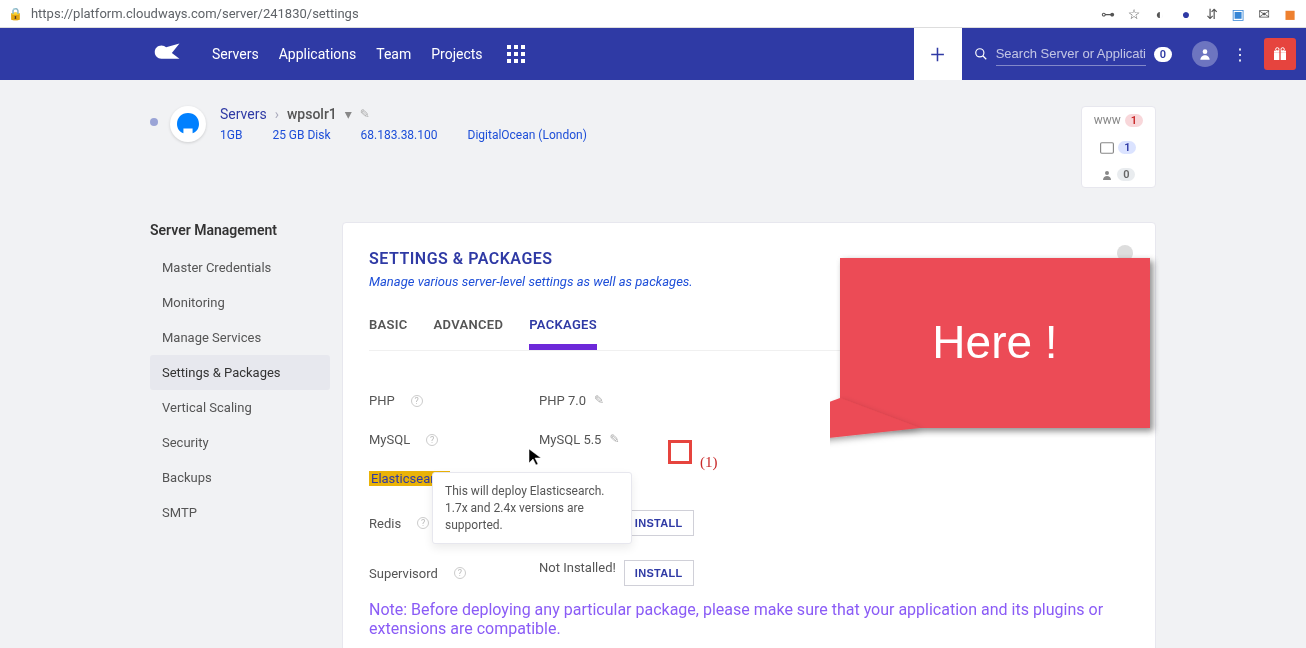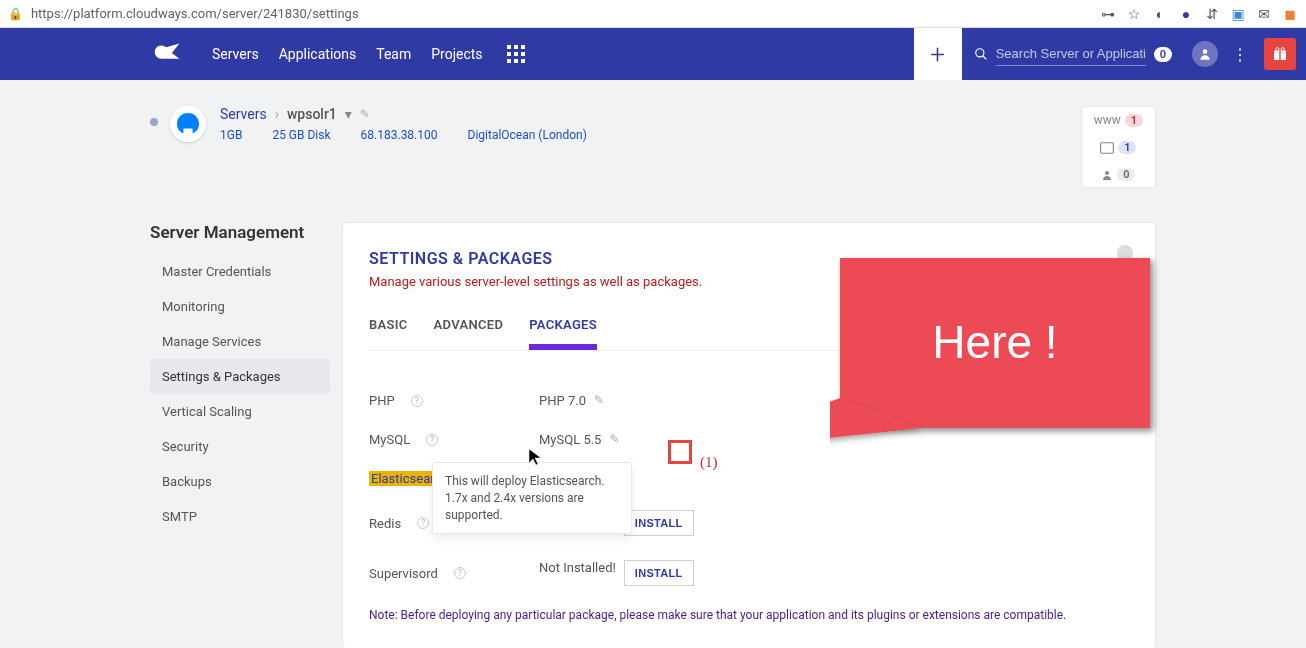--- a/index.html
+++ b/index.html
@@ -42,42 +42,42 @@
 .chev { color: #888; cursor: pointer; }
 .head-stats { margin-left: auto; background: #fff; border: 1px solid #e7e7ee; border-radius: 4px; padding: 6px 12px; display: flex; align-items: center; gap: 14px; font-size: 12px; color: #888; flex-direction: column; }
 .statgrp { display: flex; align-items: center; gap: 4px; }
 .pill { border-radius: 10px; padding: 0 6px; font-size: 11px; font-weight: 600; }
 .pill-red { background: #f8d7da; color: #c92a2a; }
 .pill-blue { background: #dbe3ff; color: #2f3aa5; }
 .pill-gray { background: #e9ecef; color: #666; }
 
 .layout { display: flex; margin-top: 34px; gap: 12px; align-items: flex-start; }
 .side { width: 180px; flex-shrink: 0; }
-.side h3 { font-size: 17px; color: #333; margin-bottom: 12px; font-weight: 600; }
+.side h3 { font-size: 14px; color: #333; margin-bottom: 12px; font-weight: 600; }
 .side-item { padding: 10px 12px; font-size: 13px; color: #555; cursor: pointer; border-radius: 3px; }
 .side-item.active { background: #e7e8ee; color: #333; }
 
 .card { flex: 1; background: #fff; border: 1px solid #e7e7ee; border-radius: 4px; padding: 26px; position: relative; }
 .card-title { font-size: 16px; font-weight: 600; color: #2f3aa5; letter-spacing: .5px; }
-.card-sub { font-size: 13px; color: #b91c1c; margin-top: 6px; }
+.card-sub { font-size: 13px; color: #1d4ed8; margin-top: 6px; font-style: italic; }
 .help-icon { position: absolute; right: 22px; top: 22px; width: 16px; height: 16px; border-radius: 50%; background: #ddd; }
 .tabs { margin-top: 28px; display: flex; gap: 26px; border-bottom: 1px solid #f0f0f0; }
 .tab { font-size: 13px; color: #555; padding-bottom: 12px; cursor: pointer; font-weight: 600; letter-spacing: .3px; }
 .tab.active { color: #2f3aa5; border-bottom: 6px solid #6d28d9; }
 
 .pkgs { margin-top: 30px; }
 .pkg-row { display: flex; align-items: center; padding: 12px 0; font-size: 13px; }
 .pkg-row .label { width: 170px; color: #555; display: flex; align-items: center; gap: 16px; }
 .pkg-row .value { color: #555; display: flex; align-items: flex-start; gap: 8px; }
 .info-icon { width: 12px; height: 12px; border: 1px solid #ccc; border-radius: 50%; display: inline-flex; align-items: center; justify-content: center; font-size: 9px; color: #bbb; }
 .hl { background: #eab308; color: #2f3aa5; padding: 0 2px; }
 .install-btn { border: 1px solid #d0d0d8; background: #fff; color: #2f3aa5; font-size: 11px; font-weight: 600; padding: 6px 10px; cursor: pointer; letter-spacing: .3px; }
-.note { font-size: 12px; color: #4c1d95; margin-top: 10px; }
-
-.tooltip { position: absolute; background: #fff; border: 1px solid #e7e7ee; box-shadow: 0 4px 10px rgba(0,0,0,.08); padding: 10px 12px; font-size: 12px; color: #555; border-radius: 3px; width: 200px; line-height: 1.4; left: 432px; top: 462px; z-index: 5; }
+.note { font-size: 16px; color: #8b5cf6; margin-top: 2px; }
+
+.tooltip { position: absolute; background: #fff; border: 1px solid #e7e7ee; box-shadow: 0 4px 10px rgba(0,0,0,.08); padding: 10px 12px; font-size: 12px; color: #555; border-radius: 3px; width: 200px; line-height: 1.4; left: 432px; top: 472px; z-index: 5; }
 
 .callout { position: absolute; left: 830px; top: 248px; z-index: 10; }
 .redbox { position: absolute; border: 3px solid #e6443e; width: 24px; height: 24px; left: 668px; top: 440px; z-index: 8; }
 .cursor { position: absolute; left: 528px; top: 448px; font-size: 14px; color: #000; z-index: 7; }
 .annot-num { position: absolute; left: 700px; top: 454px; font-family: "Times New Roman", serif; font-size: 15px; color: #c92a2a; z-index: 9; }
 </style>
 </head>
 <body>
 
 <div class="url-bar">

